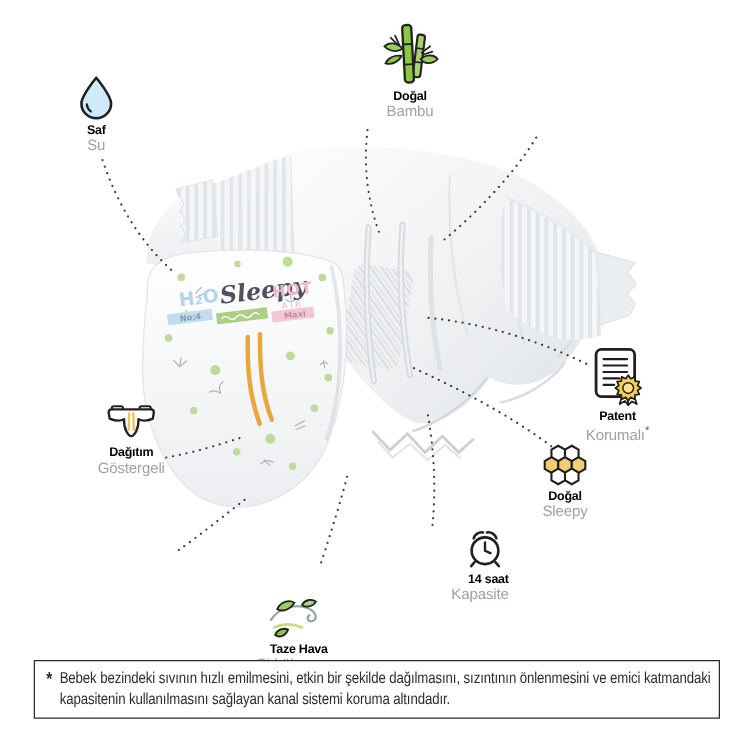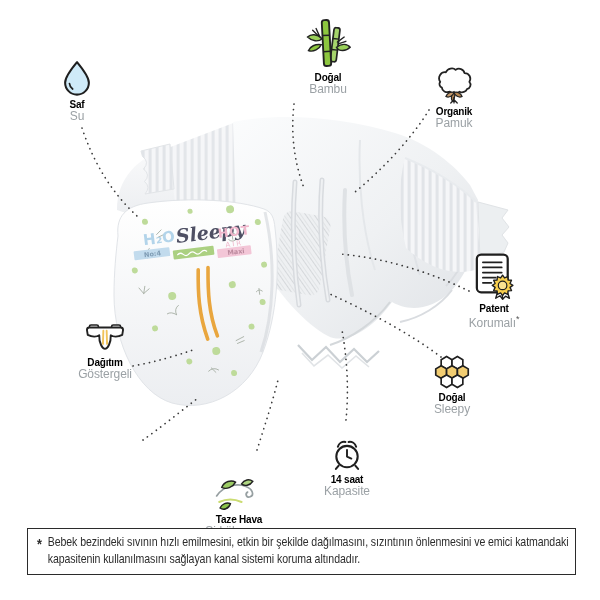--- a/index.html
+++ b/index.html
@@ -178,35 +178,22 @@
         </g>
         <path d="M20 26 C14 20 7 20 3 24 C8 29 16 30 20 26 Z" fill="#9ad15a" stroke="#222" stroke-width="1.7"></path>
         <path d="M19 33 C12 32 6 35 4 40 C10 42 17 38 19 33 Z" fill="#8dc63f" stroke="#222" stroke-width="1.7"></path>
         <path d="M37 36 C43 31 50 32 53 36 C48 41 40 41 37 36 Z" fill="#9ad15a" stroke="#222" stroke-width="1.7"></path>
       </svg>
     </div>
     <div class="t">Doğal</div>
     <div class="s">Bambu</div>
   </div>
 
-  <div class="callout" style="left:454px;top:66px;">
-    <div class="ico">
-      <svg width="42" height="40" viewBox="0 0 52 48">
-        <path d="M9 19 C5 13 10 6 16 7 C18 2 25 1 28 4 C32 1 38 3 39 8 C45 8 48 14 45 19 C48 22 46 27 42 28 C41 31 36 33 33 31 C30 34 23 34 21 31 C16 33 11 30 11 26 C8 25 7 21 9 19 Z" fill="#ffffff" stroke="#222" stroke-width="2.2" stroke-linejoin="round"></path>
-        <path d="M26 31 C23 34 22 39 24 43 C27 40 28 34 26 31 Z" fill="#b5854f" stroke="#222" stroke-width="1.5"></path>
-        <path d="M26 32 C22 31 18 33 16 37 C20 39 25 36 26 32 Z" fill="#c49a6c" stroke="#222" stroke-width="1.5"></path>
-        <path d="M26 32 C30 31 34 33 36 37 C32 39 27 36 26 32 Z" fill="#b5854f" stroke="#222" stroke-width="1.5"></path>
-        <path d="M26 38 L26 45 M26 41 L22 45 M26 41 L30 45" stroke="#222" stroke-width="1.6" stroke-linecap="round"></path>
-      </svg>
-    </div>
-    <div class="t">Organik</div>
-    <div class="s">Pamuk</div>
-  </div>
-
-  <div class="callout" style="left:494px;top:249px;">
+
+  <div class="callout" style="left:494px;top:274px;">
     <div class="ico">
       <svg width="48" height="54" viewBox="0 0 56 58">
         <rect x="8" y="4" width="36" height="44" rx="5" fill="#ffffff" stroke="#1f1f1f" stroke-width="2.6"></rect>
         <path d="M15 13 h22 M15 19 h22 M15 25 h22 M15 31 h15 M15 37 h10" stroke="#1f1f1f" stroke-width="2" stroke-linecap="round"></path>
         <path d="M33 45 L30 55 L35 52 L38 56 L39 47 Z" fill="#ffffff" stroke="#1f1f1f" stroke-width="1.6" stroke-linejoin="round"></path>
         <path d="M43 46 L46 55 L41.5 52.5 L38 56 L37.5 47 Z" fill="#ffffff" stroke="#1f1f1f" stroke-width="1.6" stroke-linejoin="round"></path>
         <polygon transform="translate(38,40)" points="12,0 8.7,2.3 10.4,6 6.4,6.4 6,10.4 2.3,8.7 0,12 -2.3,8.7 -6,10.4 -6.4,6.4 -10.4,6 -8.7,2.3 -12,0 -8.7,-2.3 -10.4,-6 -6.4,-6.4 -6,-10.4 -2.3,-8.7 0,-12 2.3,-8.7 6,-10.4 6.4,-6.4 10.4,-6 8.7,-2.3" fill="#f8cf4e" stroke="#1f1f1f" stroke-width="1.6" stroke-linejoin="round"></polygon>
         <circle cx="38" cy="40" r="5" fill="#fbe291" stroke="#1f1f1f" stroke-width="1.4"></circle>
       </svg>
     </div>
@@ -226,21 +213,21 @@
         <use href="#hx" x="24" y="20" fill="#f2cd72" stroke="#1f1f1f" stroke-width="2"></use>
         <use href="#hx" x="37" y="20" fill="#f2cd72" stroke="#1f1f1f" stroke-width="2"></use>
         <use href="#hx" x="17.5" y="31" fill="#ffffff" stroke="#1f1f1f" stroke-width="2"></use>
         <use href="#hx" x="30.5" y="31" fill="#ffffff" stroke="#1f1f1f" stroke-width="2"></use>
       </svg>
     </div>
     <div class="t">Doğal</div>
     <div class="s">Sleepy</div>
   </div>
 
-  <div class="callout" style="left:347px;top:436px;">
+  <div class="callout" style="left:347px;top:420px;align-items:flex-end;">
     <div class="ico">
       <svg width="38" height="38" viewBox="0 0 48 48">
         <path d="M12.5 13.5 A8.5 8.5 0 0 1 22 7.5" stroke="#1f1f1f" stroke-width="2.6" fill="none" stroke-linecap="round"></path>
         <path d="M35.5 13.5 A8.5 8.5 0 0 0 26 7.5" stroke="#1f1f1f" stroke-width="2.6" fill="none" stroke-linecap="round"></path>
         <circle cx="24" cy="26" r="13.5" fill="#ffffff" stroke="#1f1f1f" stroke-width="2.6"></circle>
         <path d="M24 26 V17.5 M24 26 L29.5 28.5" stroke="#1f1f1f" stroke-width="2.4" stroke-linecap="round" fill="none"></path>
         <path d="M13.5 37.5 L10 41.5 M34.5 37.5 L38 41.5" stroke="#1f1f1f" stroke-width="2.6" stroke-linecap="round"></path>
       </svg>
     </div>
     <div class="t">14 saat</div>

